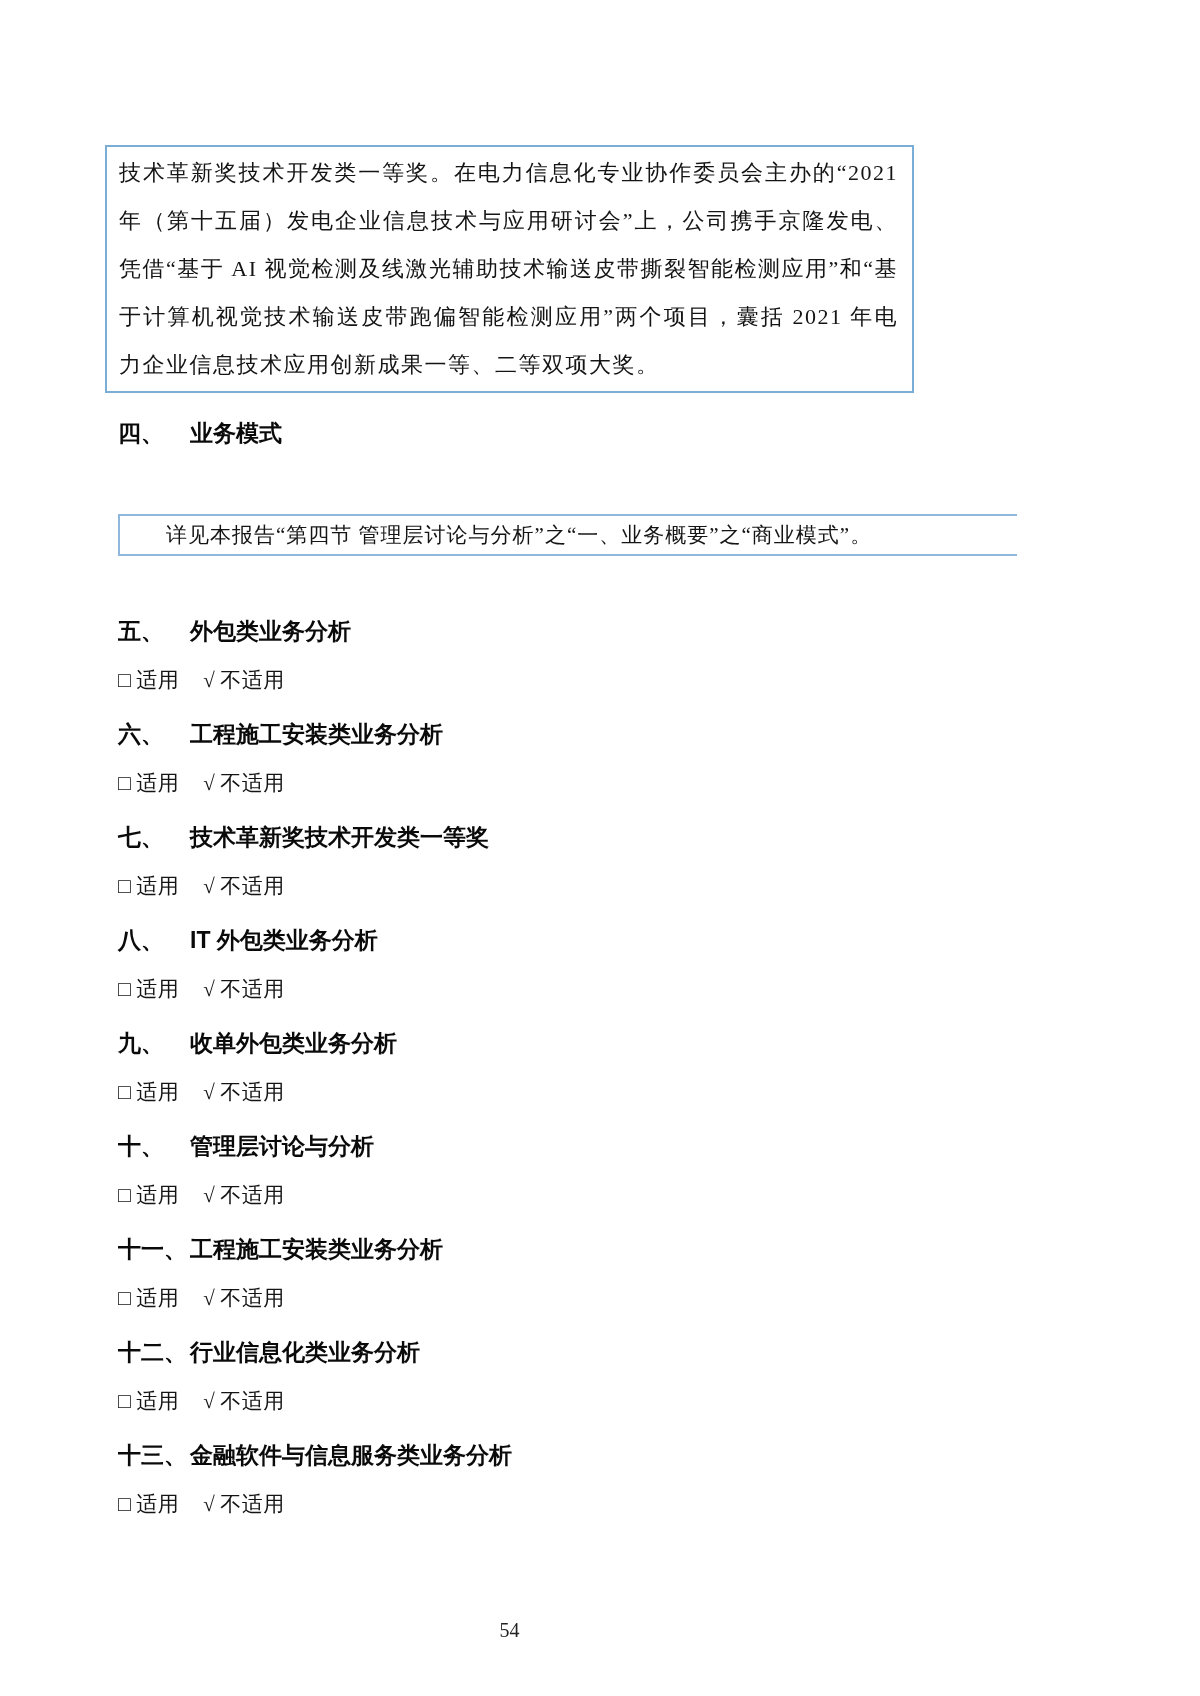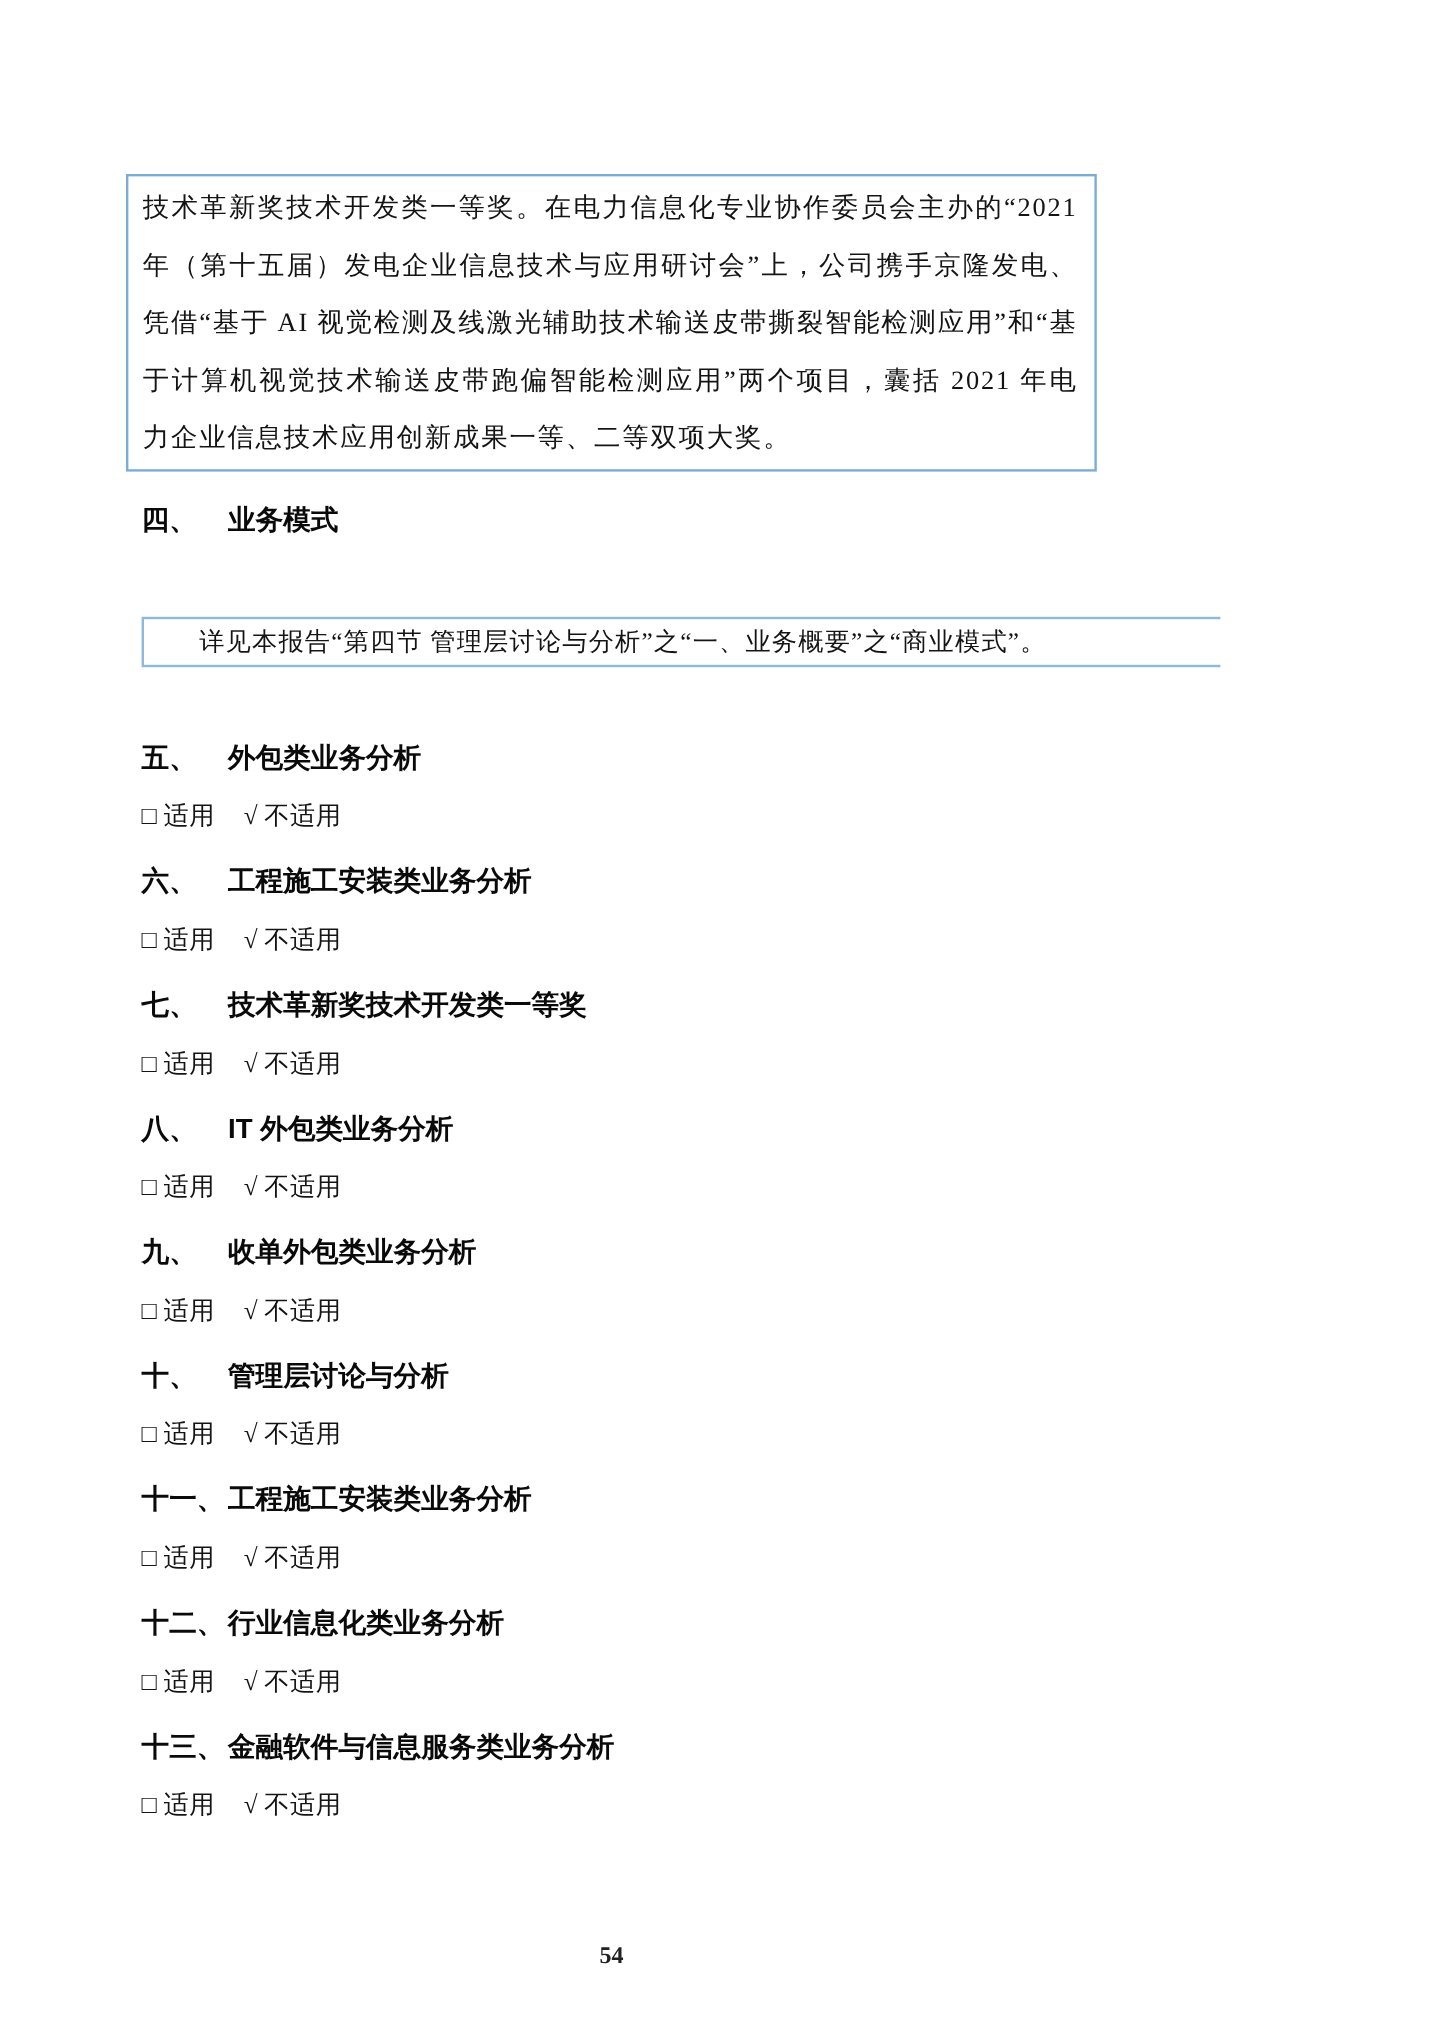--- a/index.html
+++ b/index.html
@@ -71,21 +71,20 @@
   .applicability .opt { display: inline-flex; align-items: baseline; }
   .applicability .opt + .opt { margin-left: 24px; }
   .applicability .glyph { margin-right: 5px; }
   
   .page-number {
     margin-top: 98px;
     text-align: center;
     font-size: 20px;
     line-height: 26px;
     color: #222222;
-    font-weight: bold;
   }
 </style>
 </head>
 <body>
 
 <div class="page">
 
   <div class="cont-box">
     <span>技术革新奖技术开发类一等奖。在电力信息化专业协作委员会主办的“2021 年（第十五届）发电企业信息技术与应用研讨会”上，公司携手京隆发电、凭借“基于 AI 视觉检测及线激光辅助技术输送皮带撕裂智能检测应用”和“基于计算机视觉技术输送皮带跑偏智能检测应用”两个项目，囊括 2021 年电力企业信息技术应用创新成果一等、二等双项大奖。</span>
   </div>

